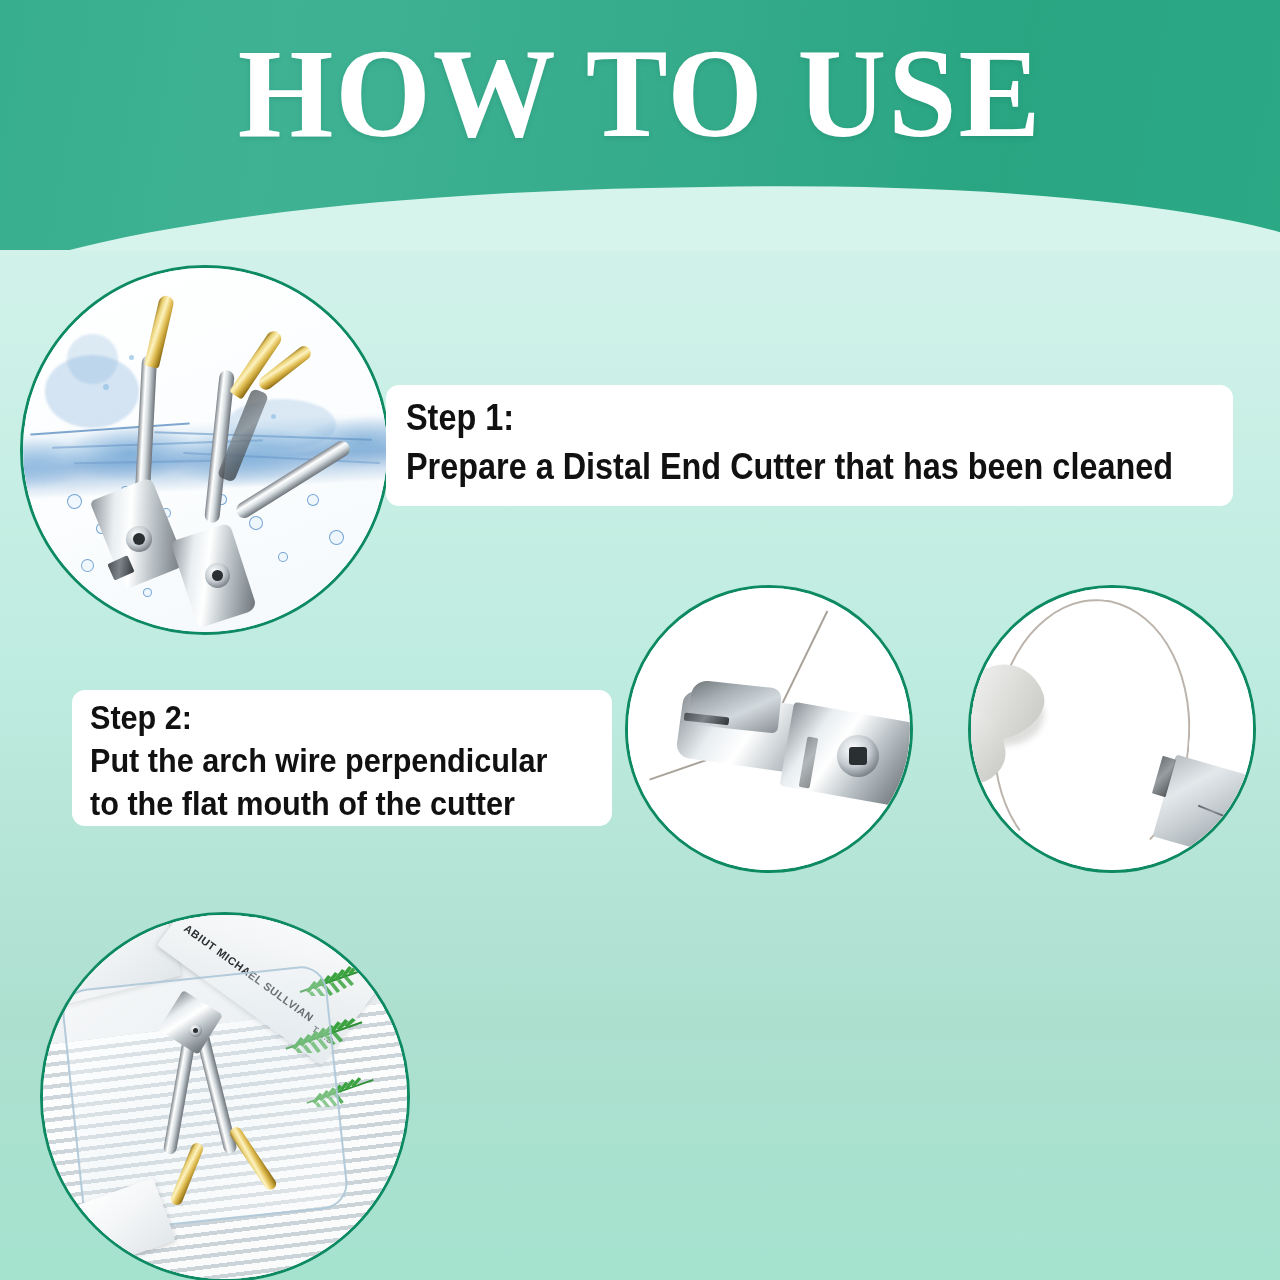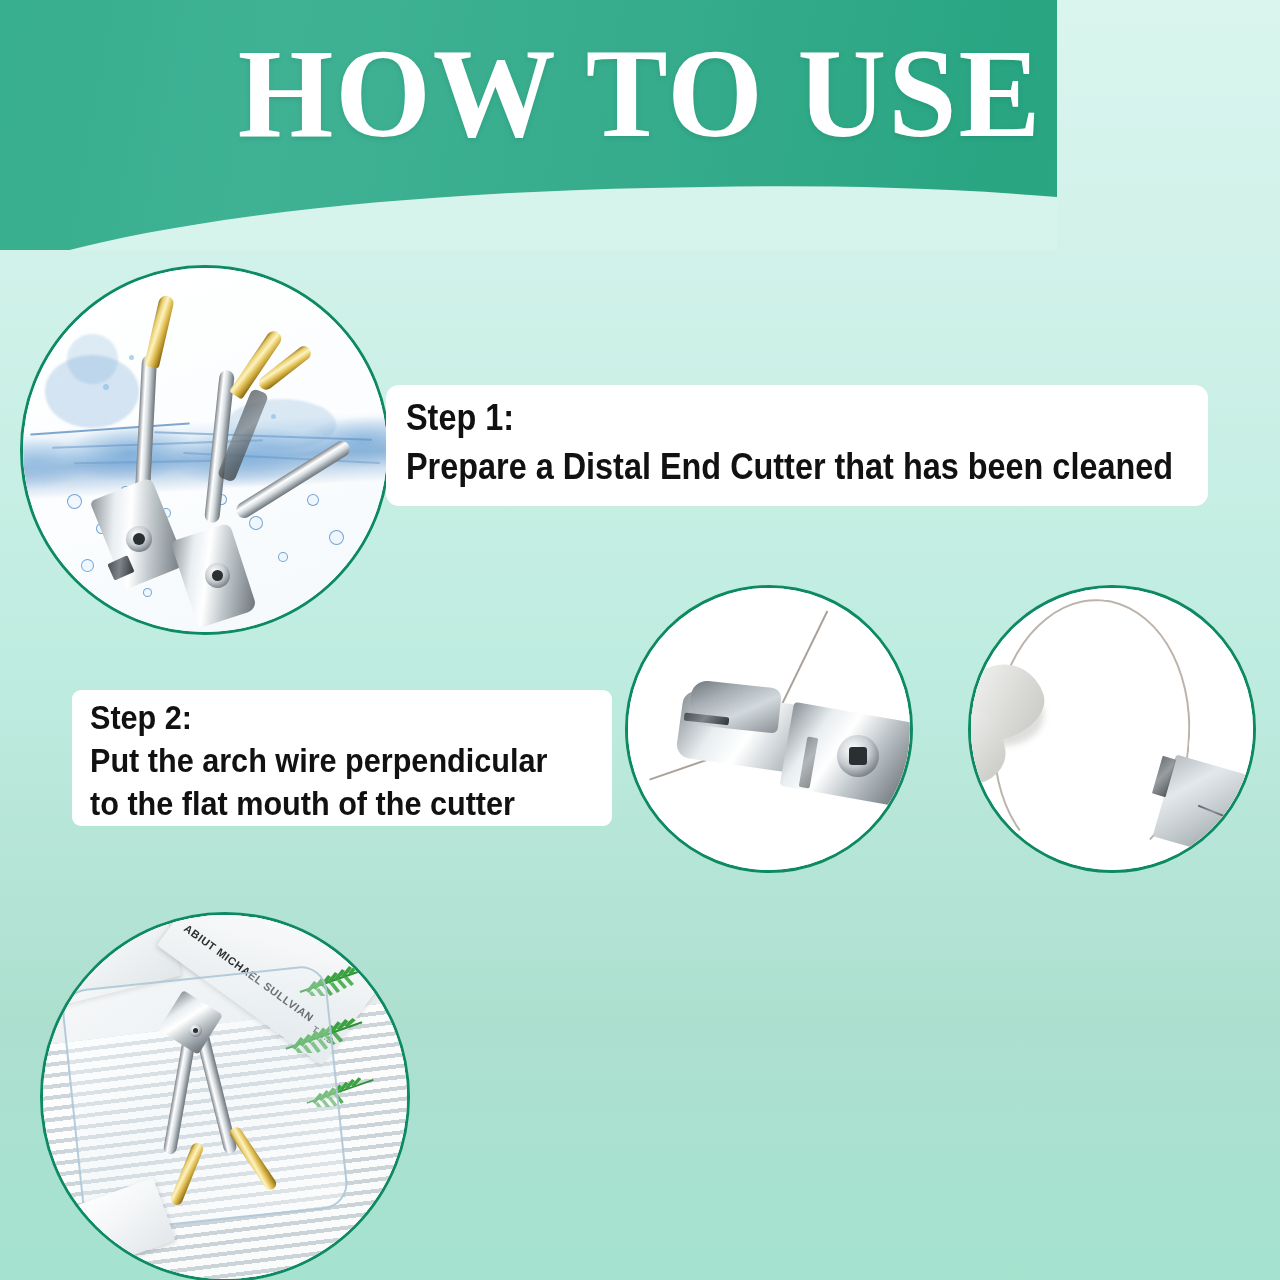--- a/index.html
+++ b/index.html
@@ -3,21 +3,21 @@
 <meta charset="utf-8">
 <style>
   html,body{margin:0;padding:0;}
   body{width:1280px;height:1280px;overflow:hidden;
        font-family:"Liberation Sans",sans-serif;
        background:#cdf1e8;}
   .page{position:relative;width:1280px;height:1280px;overflow:hidden;
         background:linear-gradient(to bottom,#d9f5ee 0%,#d2f2ea 18%,#bfece0 52%,#addfcf 80%,#a5e3cf 100%);}
 
   
-  .header{position:absolute;left:0;top:0;width:1057px;height:250px;overflow:hidden;}
+  .header{position:absolute;left:0;top:0;width:1280px;height:250px;overflow:hidden;}
   .header-bg{position:absolute;left:-4px;top:0;width:1288px;height:250px;
              background:linear-gradient(100deg,#37ae8e 0%,#3fb294 22%,#36ac8c 50%,#29a582 78%,#2ba985 100%);}
   .header-wave2{position:absolute;left:-60px;top:188px;width:1420px;height:120px;
                 background:#d6f4ec;
                 border-radius:50% 46% 0 0 / 100% 90% 0 0;
                 transform:rotate(-1.1deg);}
   .title{position:absolute;left:0;top:34px;width:1280px;text-align:center;
          font-family:"Liberation Serif",serif;font-weight:bold;
          font-size:128px;line-height:118px;color:#ffffff;
          letter-spacing:2px;
@@ -77,22 +77,22 @@
      background:linear-gradient(160deg,#ffffff 0%,#f4f6f7 45%,#e2e7ea 100%);
      box-shadow:0 2px 5px rgba(120,130,136,.35);}
   .label-text{position:absolute;white-space:nowrap;color:#2b2f31;
      font-family:"Liberation Sans",sans-serif;font-weight:bold;}
   .clearbox{position:absolute;border:2px solid rgba(173,199,215,.9);border-radius:26px;
      background:linear-gradient(150deg,rgba(255,255,255,.42) 0%,rgba(231,241,246,.3) 50%,rgba(255,255,255,.4) 100%);}
   .fern{position:absolute;}
 
   
   .panel{position:absolute;background:#ffffff;border-radius:13px;}
-  .p1{left:386px;top:385px;width:822px;height:121px;}
-  .p2{left:72px;top:690px;width:540px;height:136px;border-radius:9px;}
+  .p1{left:386px;top:385px;width:822px;height:121px;padding-left:25px;}
+  .p2{left:72px;top:690px;width:540px;height:136px;}
   .p3{left:378px;top:1031px;width:830px;height:146px;}
 
   .steptxt{position:absolute;color:#111111;font-weight:bold;
      font-family:"Liberation Sans",sans-serif;
      transform:scaleX(0.9);transform-origin:left top;white-space:nowrap;}
   .sl{display:block;}
 
   .p1 .steptxt{left:20px;top:8px;font-size:36px;line-height:49px;}
   .p2 .steptxt{left:18px;top:6px;font-size:34px;line-height:43px;}
   .p3 .steptxt{left:28px;top:8px;font-size:35px;line-height:46px;}

